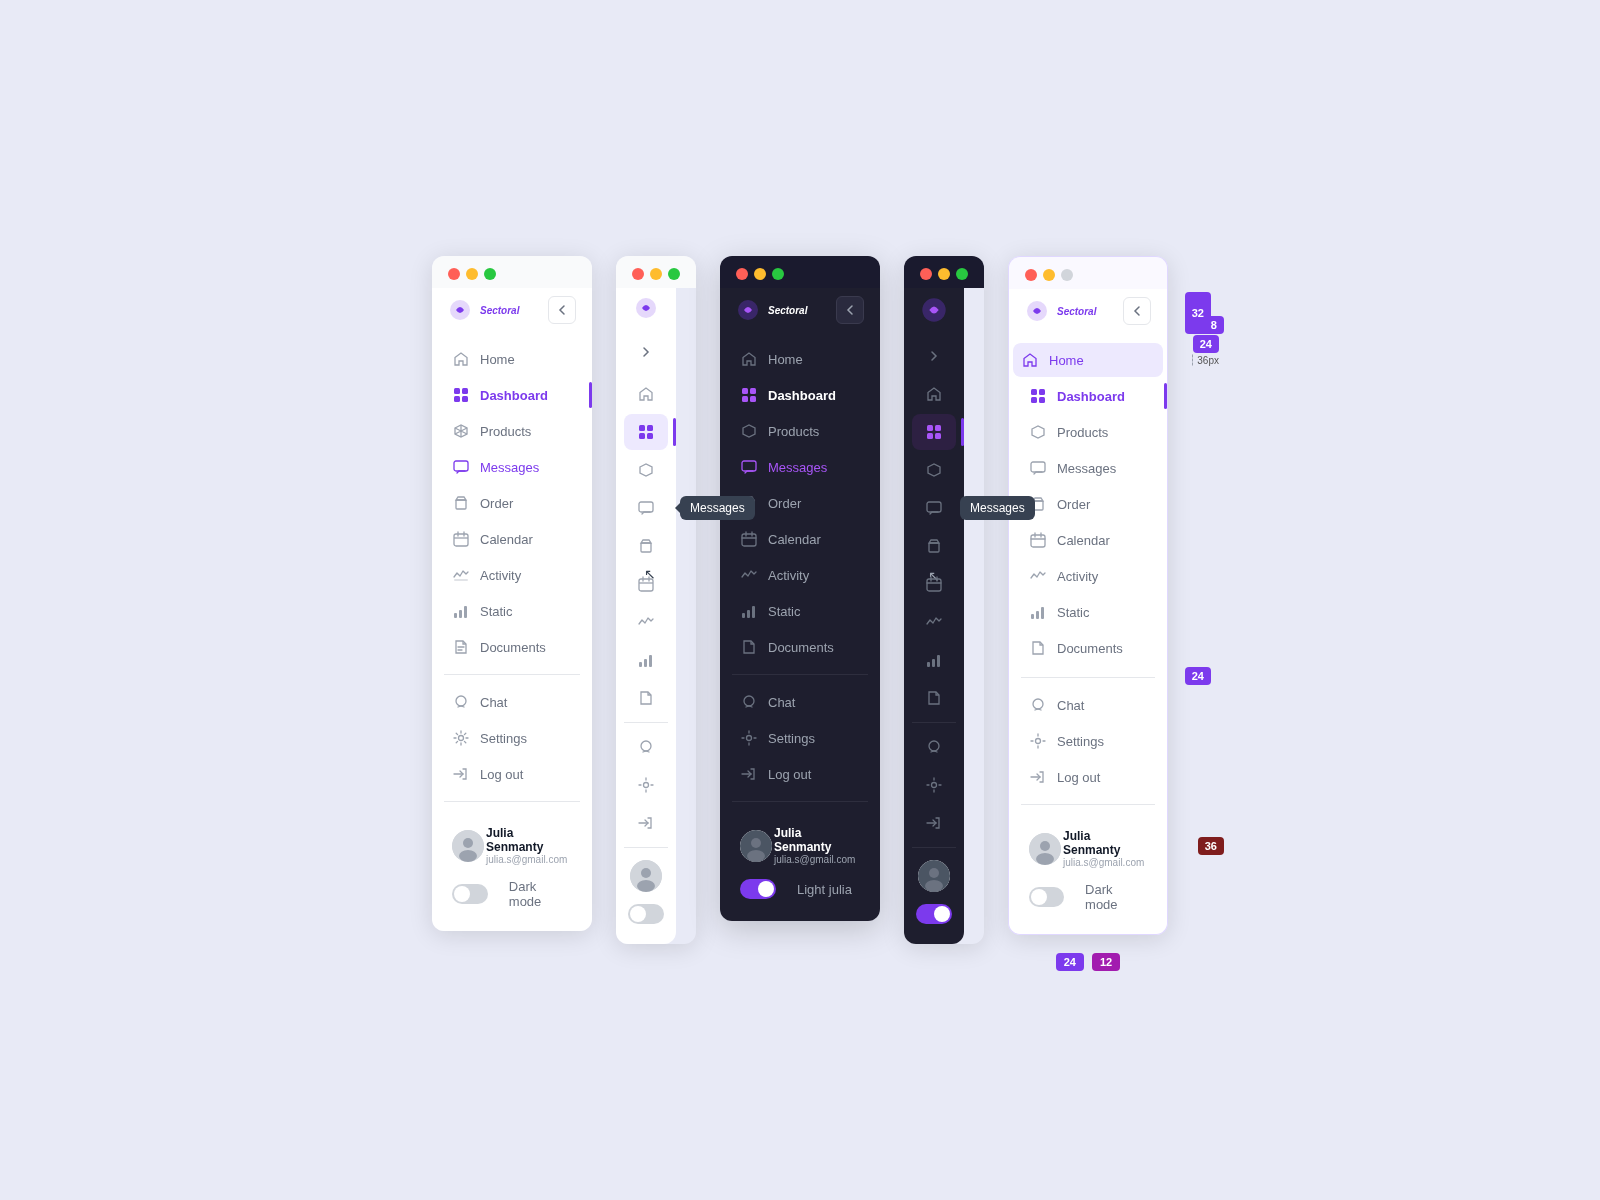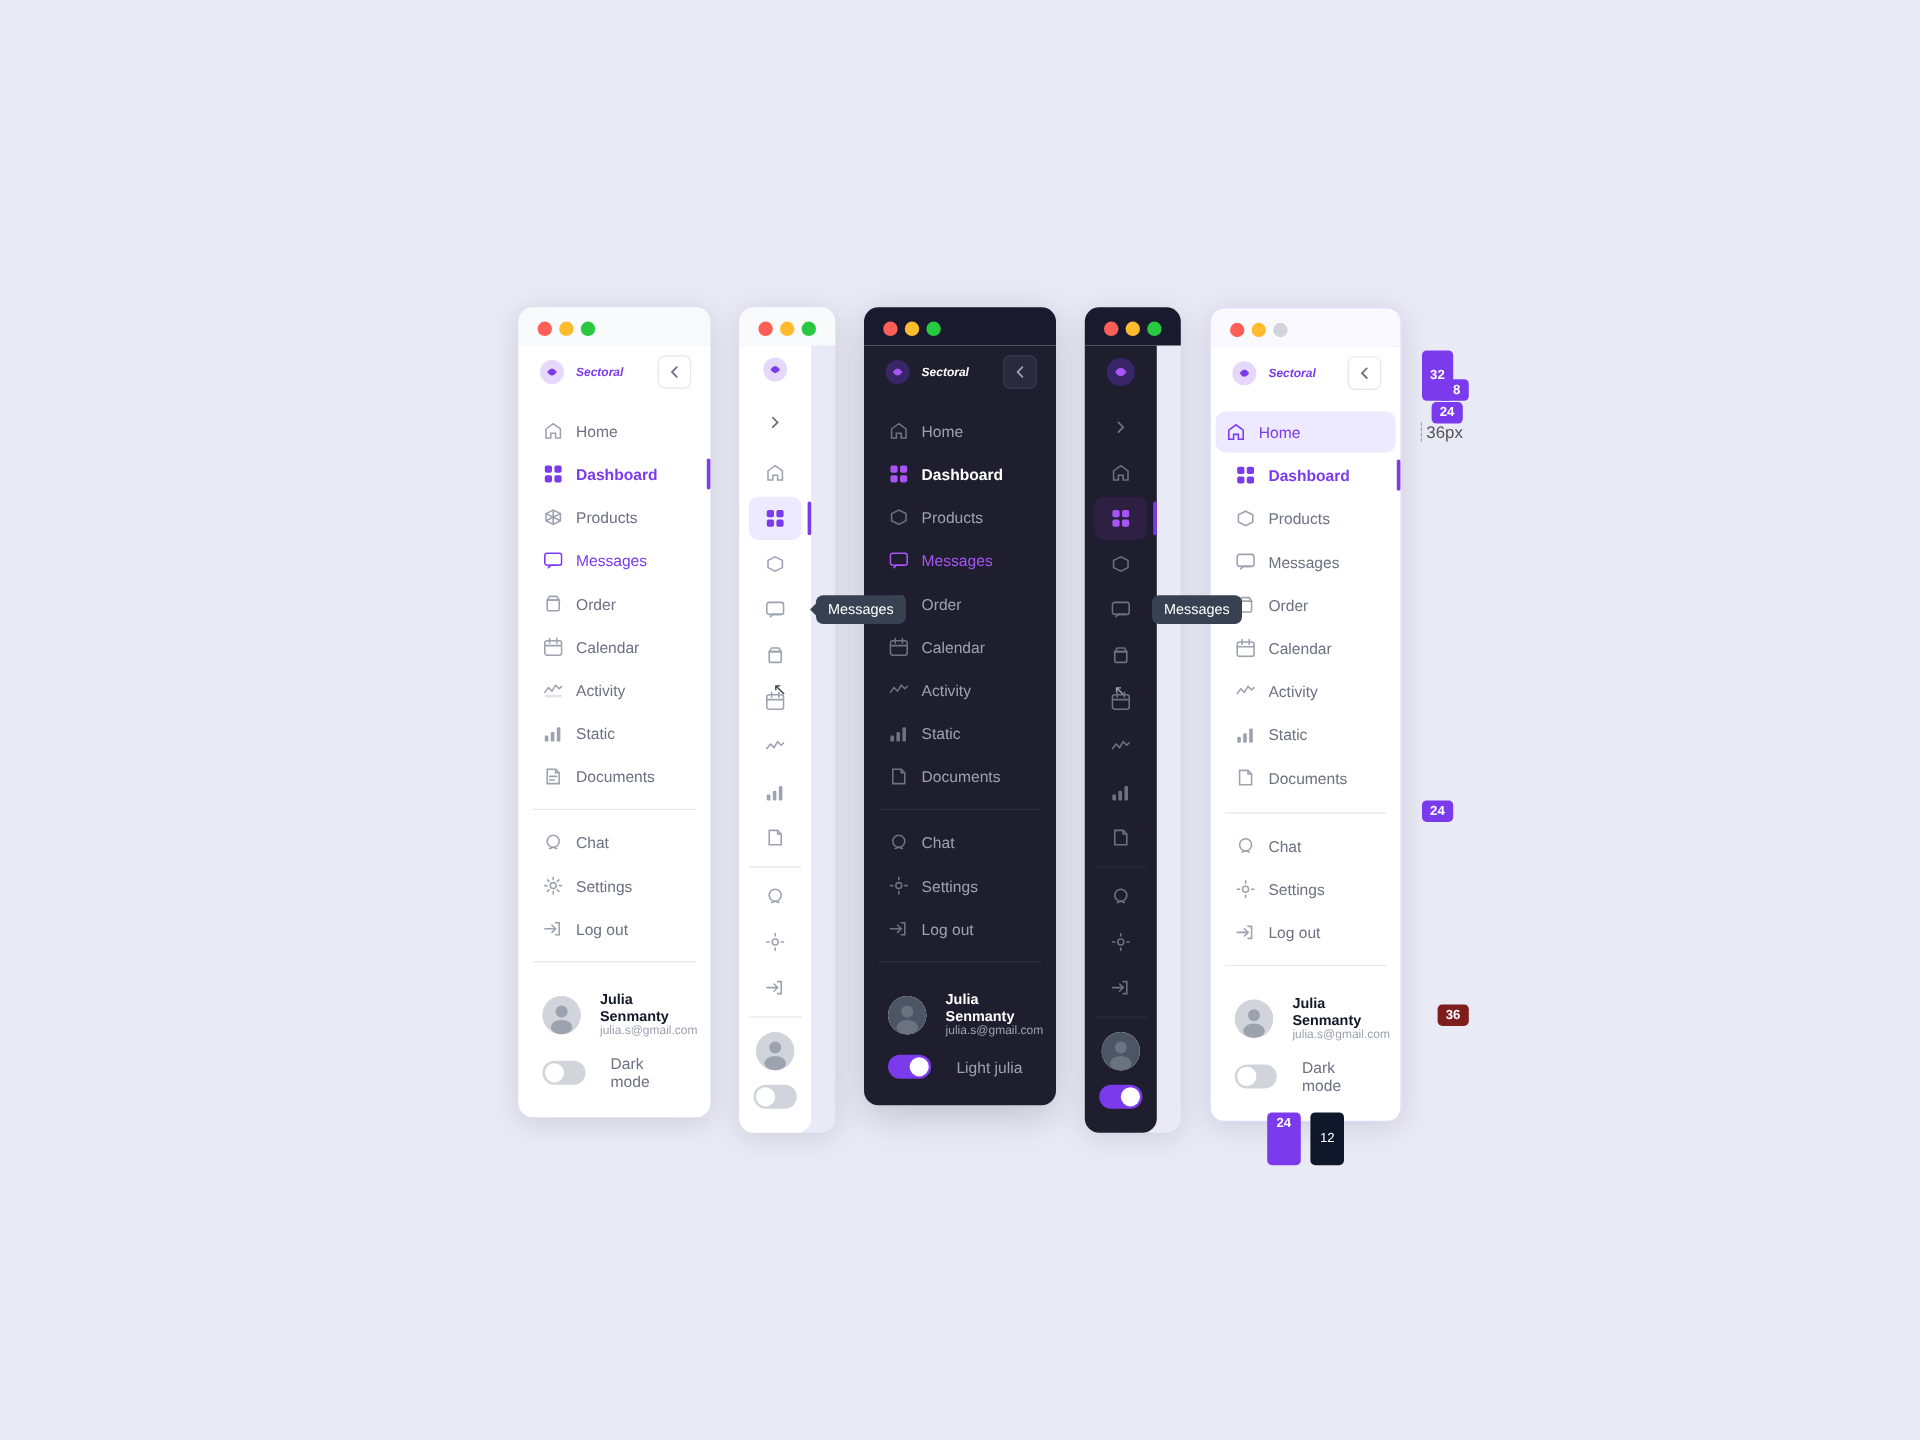--- a/index.html
+++ b/index.html
@@ -144,21 +144,21 @@
       height: 1px;
       background: #e5e7eb;
       margin: 8px 0;
     }
     .nav-divider-dark { background: #2e2e3e; }
 
     .user-section {
       margin-top: 8px;
       display: flex;
       align-items: center;
-      gap: 16px;
+      gap: 2px;
       padding: 6px 8px;
     }
     .avatar {
       width: 32px;
       height: 32px;
       border-radius: 50%;
       background: #d1d5db;
       overflow: hidden;
       flex-shrink: 0;
     }
@@ -883,21 +883,21 @@
 
       <div class="nav-item" style="background:#ede9fe;margin: 0 -8px;padding: 8px 8px;position:relative;">
         <span class="nav-icon">
             <svg width="16" height="16" viewBox="0 0 16 16" fill="none">
               <path d="M2 6.5L8 2L14 6.5V14H10V10H6V14H2V6.5Z" stroke="#7c3aed" stroke-width="1.3" fill="none"></path>
             </svg>
           </span>
         <span style="color:#7c3aed;">Home</span>
 
         <div style="position:absolute;right:-56px;top:50%;transform:translateY(-50%);font-size:10px;color:#6b7280;">
-          <span style="border-left:1px dashed #9ca3af;padding-left:4px;font-size:14px;color:#555;">36px</span>
+          <span style="border-left:1px dashed #9ca3af;padding-left:4px;font-size:10px;color:#555;">36px</span>
         </div>
 
         <div style="position:absolute;right:-56px;top:-8px;background:#7c3aed;color:#fff;font-size:11px;font-weight:700;padding:3px 7px;border-radius:4px;">24</div>
       </div>
 
       <div class="nav-item active-light">
         <span class="nav-icon">
             <svg width="16" height="16" viewBox="0 0 16 16">
               <rect x="1" y="1" width="6" height="6" rx="1.5" fill="#7c3aed"></rect>
               <rect x="9" y="1" width="6" height="6" rx="1.5" fill="#7c3aed"></rect>
@@ -1020,19 +1020,19 @@
       <div class="mode-toggle">
         <div class="toggle-track">
           <div class="toggle-thumb"></div>
         </div>
         <span>Dark mode</span>
       </div>
     </div>
 
     <div style="position:absolute;bottom:-36px;left:0;right:0;display:flex;gap:8px;justify-content:center;">
       <div style="background:#7c3aed;color:#fff;font-size:11px;font-weight:700;padding:3px 8px;border-radius:4px;">24</div>
-      <div style="background:#0f172a;color:#fff;font-size:11px;font-weight:400;padding:16px 8px;border-radius:4px;">12</div>
+      <div style="background:#a21caf;color:#fff;font-size:11px;font-weight:700;padding:3px 8px;border-radius:4px;">12</div>
     </div>
 
     <div style="position:absolute;right:-56px;bottom:80px;background:#7f1d1d;color:#fff;font-size:11px;font-weight:700;padding:3px 7px;border-radius:4px;">36</div>
   </div>
 
 </div>
 
 </body></html>

